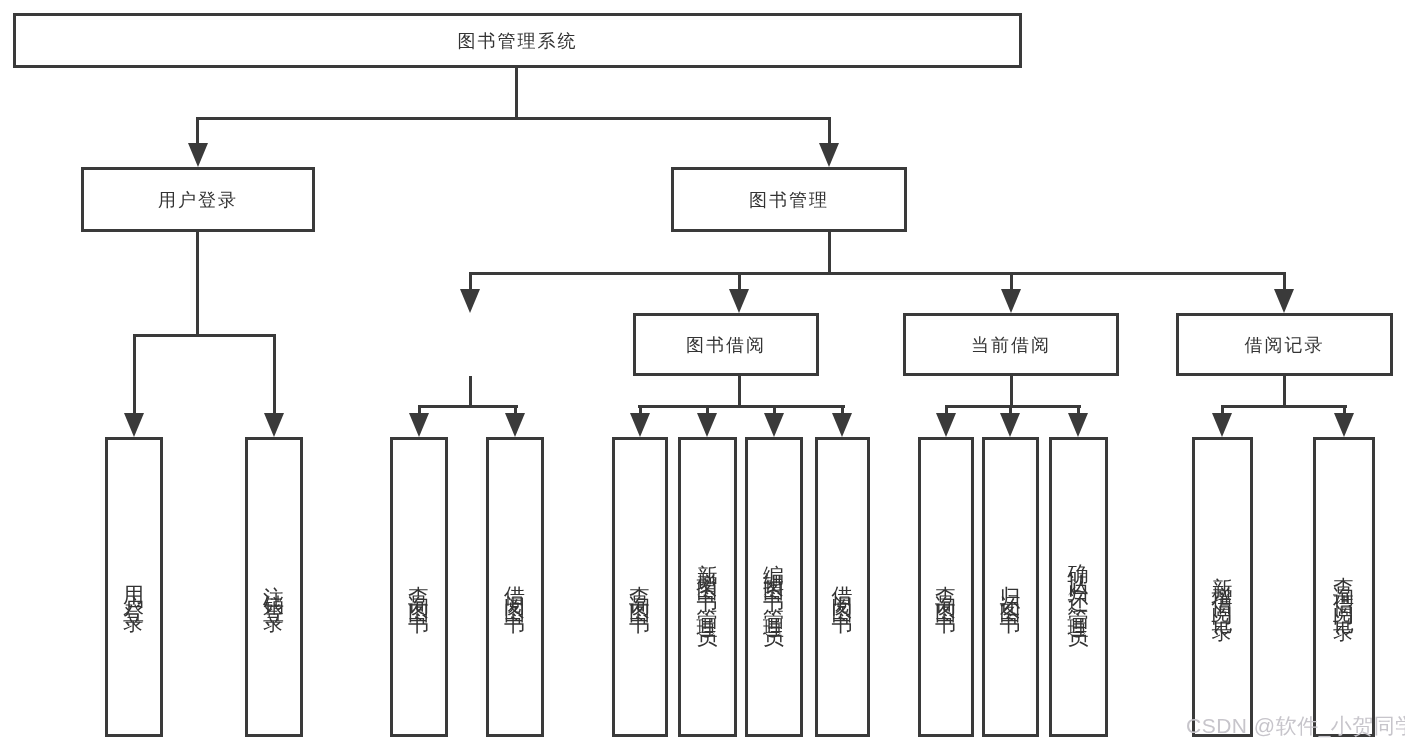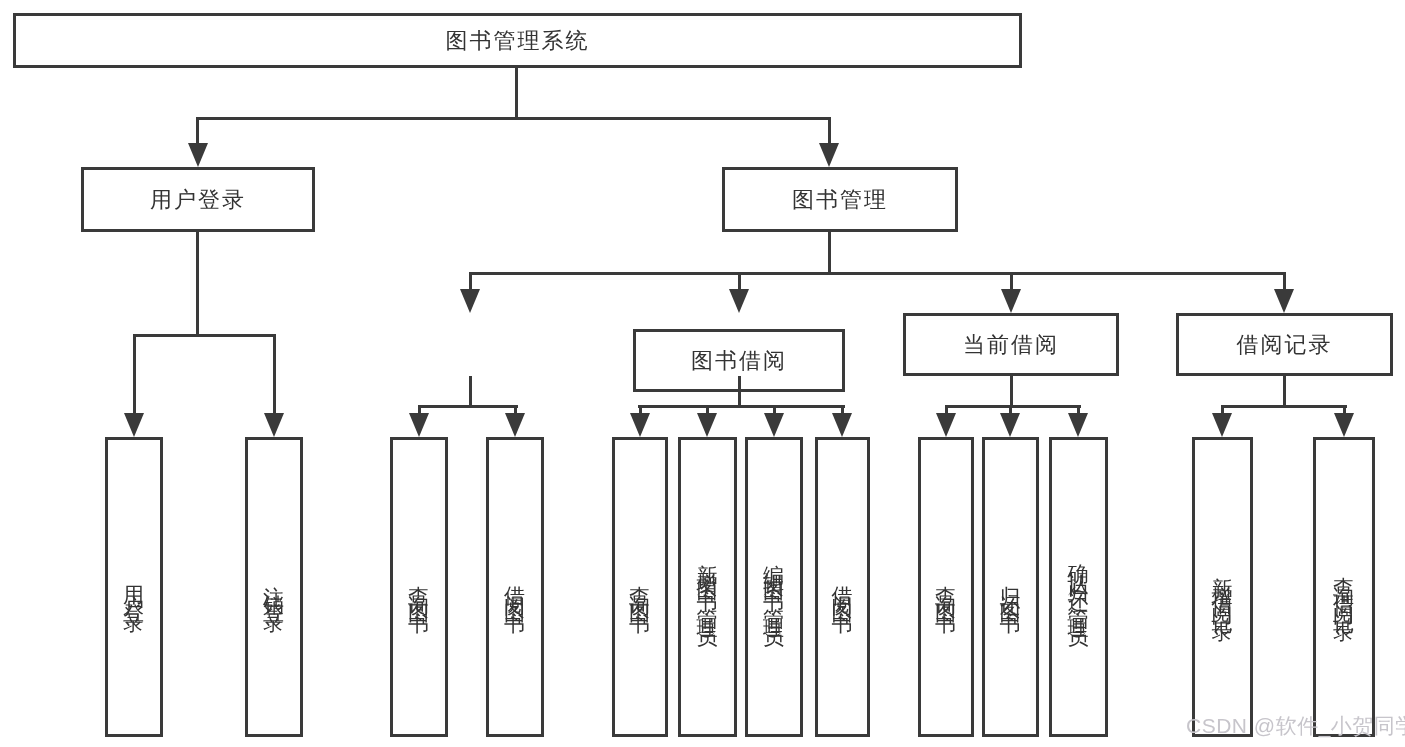--- a/index.html
+++ b/index.html
@@ -4,21 +4,21 @@
 <style>
   html,body{margin:0;padding:0;background:#ffffff;}
   .stage{
     position:relative;width:1405px;height:747px;background:#ffffff;overflow:hidden;
     font-family:"Liberation Sans","DejaVu Sans",sans-serif;
   }
   .box{
     position:absolute;box-sizing:border-box;border:3px solid #3a3a3a;background:#ffffff;
     display:flex;align-items:center;justify-content:center;color:#333333;
   }
-  .box .lbl{font-size:22px;letter-spacing:2px;white-space:nowrap;}
+  .box .lbl{font-size:18px;letter-spacing:2px;white-space:nowrap;}
   .box.v .lbl{
     writing-mode:vertical-rl;text-orientation:mixed;
     font-size:21px;letter-spacing:9px;line-height:1;white-space:normal;
   }
   .vl{position:absolute;width:3px;background:#3a3a3a;}
   .hl{position:absolute;height:3px;background:#3a3a3a;}
   .arr{
     position:absolute;width:0;height:0;
     border-left:10px solid transparent;border-right:10px solid transparent;
     border-top:24px solid #3a3a3a;
@@ -33,25 +33,25 @@
 
 <div class="stage">
 
   <div class="box" style="left:13px;top:13px;width:1009px;height:55px;">
     <span class="lbl">图书管理系统</span>
   </div>
 
   <div class="box" style="left:81px;top:167px;width:234px;height:65px;">
     <span class="lbl">用户登录</span>
   </div>
-  <div class="box" style="left:722px;top:167px;width:236px;height:65px;text-align:center;">
+  <div class="box" style="left:671px;top:167px;width:236px;height:65px;text-align:center;">
     <span class="lbl">图书管理</span>
   </div>
 
-  <div class="box" style="left:633px;top:313px;width:212px;height:63px;margin-top:16px;">
+  <div class="box" style="left:633px;top:313px;width:186px;height:63px;">
     <span class="lbl">图书借阅</span>
   </div>
   <div class="box" style="left:903px;top:313px;width:216px;height:63px;">
     <span class="lbl">当前借阅</span>
   </div>
   <div class="box" style="left:1176px;top:313px;width:217px;height:63px;">
     <span class="lbl">借阅记录</span>
   </div>
 
   <div class="box v" style="left:105px;top:437px;width:58px;height:300px;">

